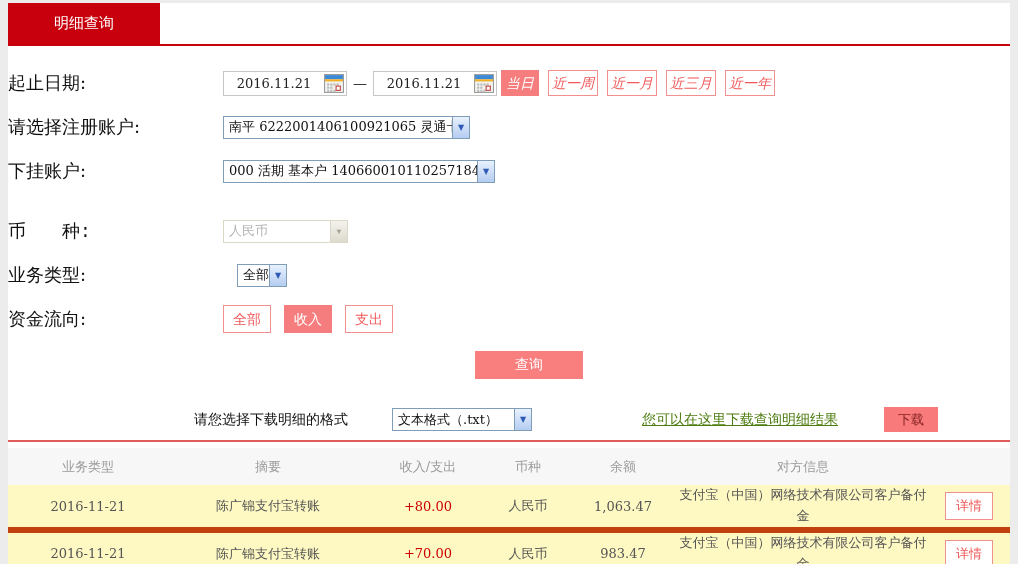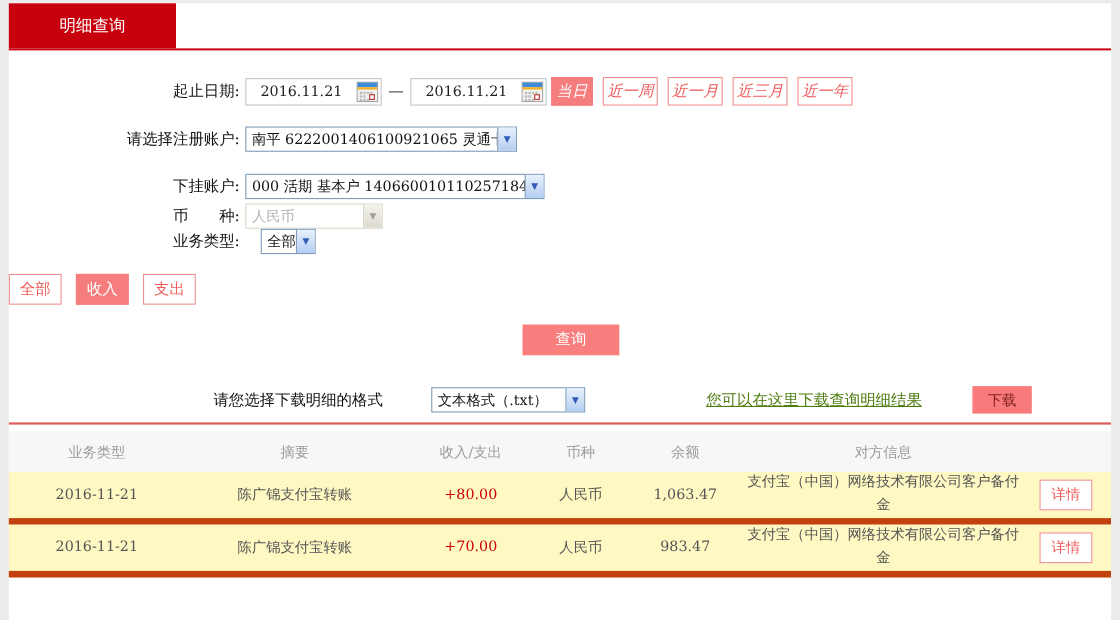--- a/index.html
+++ b/index.html
@@ -9,21 +9,21 @@
 
   
   .tab-bar { height:43px; background:#ffffff; border-bottom:2px solid #c8000e; display:flex;text-align:right; }
   .tab-active { width:152px; background:#c8000e; color:#fff; font-size:15px;
                 display:flex; align-items:center; justify-content:center; cursor:pointer; }
 
   
   .panel { background:#fff; height:518px; }
   .form-area { padding-top:24px; }
   .form-row { display:flex; align-items:center; }
-  .form-label { width:215px; text-align:right; font-size:14px; color:#111; padding-right:5px; flex:none; }
+  .form-label { width:215px; text-align:left; font-size:18px; color:#111; padding-right:5px; flex:none; }
 
   
   .date-box { width:124px; height:25px; border:1px solid #c6c6c6; background:#fff;
               display:flex; align-items:center; cursor:text; }
   .date-box .val { flex:1; text-align:center; font-size:13px; color:#222; }
   .cal { width:20px; height:19px; margin-right:2px; flex:none; cursor:pointer; }
   .dash { margin:0 6px; font-size:14px; color:#333; }
 
   
   .qbtn { font-family:inherit; font-size:14px; padding:3px 3px; margin-left:9px;
@@ -40,21 +40,21 @@
                display:flex; align-items:center; justify-content:center;
                color:#2f5bb7; font-size:8px; }
   .sel.disabled { border-color:#dbd8c8; color:#b3b3b3; cursor:default; }
   .sel.disabled .chev { background:linear-gradient(#f3f2ec,#dddbce); border-left-color:#dbd8c8; color:#a3a196; }
 
   
   .flow-btn { font-family:inherit; font-size:14px; padding:4px 9px; margin-right:13px;
               background:#fff; border:1px solid #f29090; color:#f05a5a; cursor:pointer; line-height:1.3; }
   .flow-btn.filled { background:#f67d7d; border-color:#f67d7d; color:#fff; }
 
-  .query-btn { display:block; margin:18px 0 0 467px; width:88px; height:28px;
+  .query-btn { display:block; margin:18px 0 0 467px; width:108px; height:28px;
                background:#f97e7e; color:#fff; border:none; font-family:inherit;
                font-size:14px; cursor:pointer; }
 
   
   .dl-row { display:flex; align-items:center; margin-top:28px;gap:40px; }
   .dl-label { margin-left:186px; font-size:14px; color:#111; }
   .dl-sel { width:140px; margin-left:4px; }
   .dl-hint { margin-left:70px; font-size:14px; color:#4d7c0f;text-decoration:underline; }
   .dl-btn { margin-left:6px; width:54px; height:25px; background:#f87a7a; color:#7f1d1d;
             border:none; font-family:inherit; font-size:13px; cursor:pointer; }
@@ -138,45 +138,46 @@
       </div>
 
       <div class="form-row" style="margin-bottom:20px;">
         <span class="form-label">请选择注册账户:</span>
         <div class="sel" style="width:247px;">
           <span class="txt">南平 6222001406100921065 灵通卡</span>
           <span class="chev">▼</span>
         </div>
       </div>
 
-      <div class="form-row" style="margin-bottom:4px;">
+      <div class="form-row" style="margin-bottom:36px;">
         <span class="form-label">下挂账户:</span>
         <div class="sel" style="width:272px;">
           <span class="txt">000 活期 基本户 1406600101102571848</span>
           <span class="chev">▼</span>
         </div>
       </div>
 
-      <div class="form-row" style="">
+      <div class="form-row" style="margin-bottom:20px;font-family:Liberation Mono, monospace;">
         <span class="form-label">币　　种:</span>
         <div class="sel disabled" style="width:125px;">
           <span class="txt">人民币</span>
           <span class="chev">▼</span>
         </div>
       </div>
 
       <div class="form-row" style="margin-bottom:18px;gap:14px;">
         <span class="form-label">业务类型:</span>
         <div class="sel" style="width:50px;">
           <span class="txt">全部</span>
           <span class="chev">▼</span>
         </div>
       </div>
 
       <div class="form-row">
+        <span class="form-label">资金流向:</span>
         <button class="flow-btn">全部</button>
         <button class="flow-btn filled">收入</button>
         <button class="flow-btn">支出</button>
       </div>
 
       <button class="query-btn">查询</button>
 
       <div class="dl-row">
         <span class="dl-label">请您选择下载明细的格式</span>
         <div class="sel dl-sel">

